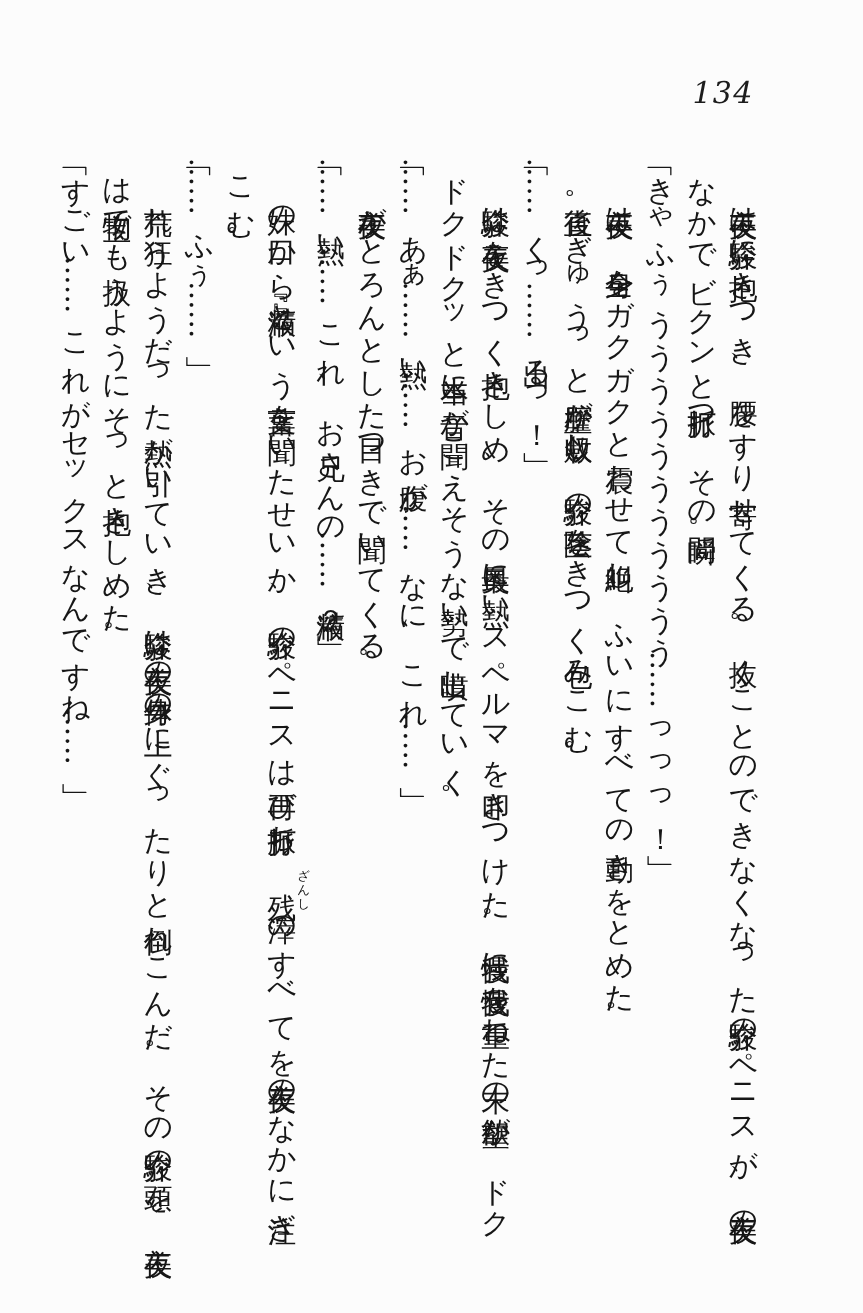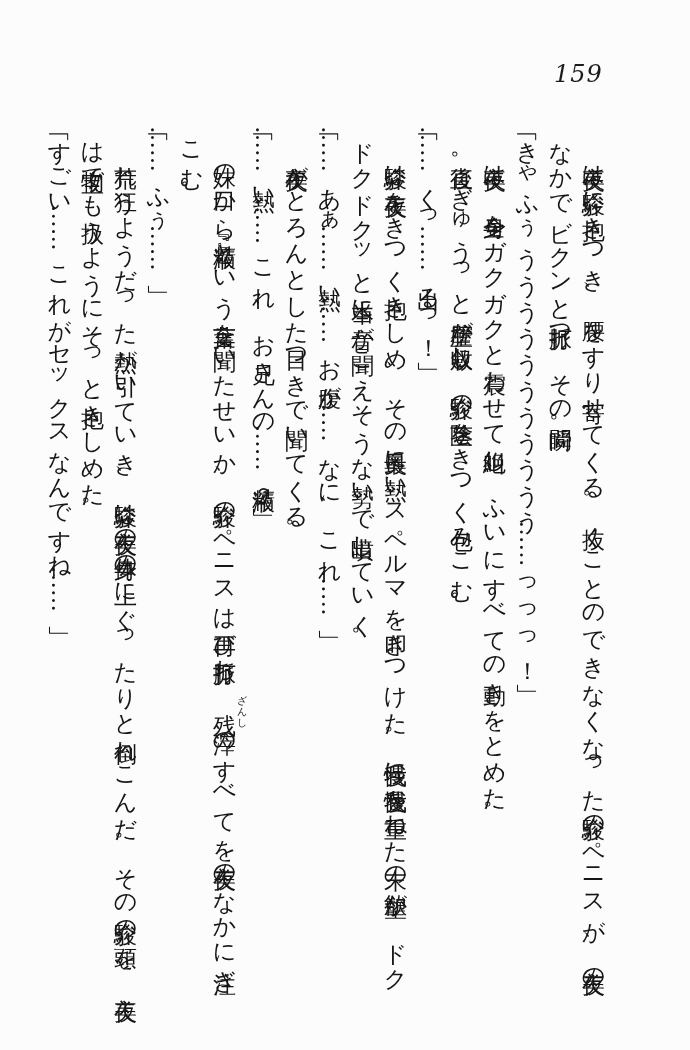--- a/index.html
+++ b/index.html
@@ -54,21 +54,21 @@
   ruby rt {
     font-size: 10px;
     letter-spacing: 0;
     color: #161616;
   }
 </style>
 </head>
 <body>
 
 <div class="page">
-  <div class="page-number">159</div>
+  <div class="page-number">134</div>
   <div class="text-block">
       <p class="narrative">美夜は駿介に抱きつき、腰をすり寄せてくる。抜くことのできなくなった駿介のペニスが、美夜のなかでビクンと脈打つ。その瞬間。</p>
       <p class="dialogue">「きゃふぅううううううううううう……っっっ！」</p>
       <p class="narrative">美夜は、全身をガクガクと震わせて絶叫し、ふいにすべての動きをとめた。</p>
       <p class="narrative">直後。ぎゅうっと膣壁が収斂し、駿介の陰茎をきつく包みこむ。</p>
       <p class="dialogue">「……くっ……出るっ！」</p>
       <p class="narrative">駿介は美夜をきつく抱きしめ、その最奥に熱いスペルマを叩きつけた。我慢に我慢を重ねた末の欲望が、ドクドクドクッと本当に音が聞こえそうな勢いで噴出していく。</p>
       <p class="dialogue">「……あぁ……熱い……お腹が……なに、これ……」</p>
       <p class="narrative">美夜がとろんとした目つきで聞いてくる。</p>
       <p class="dialogue">「……熱い……これ、お兄さんの……精液？」</p>

